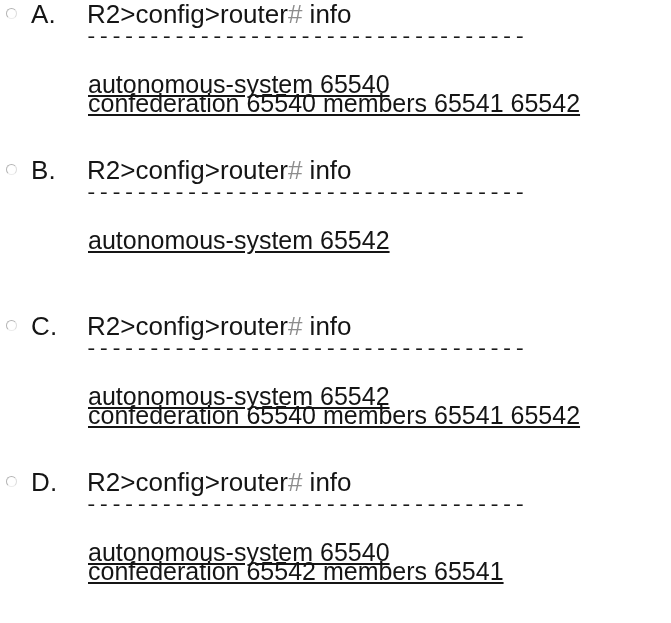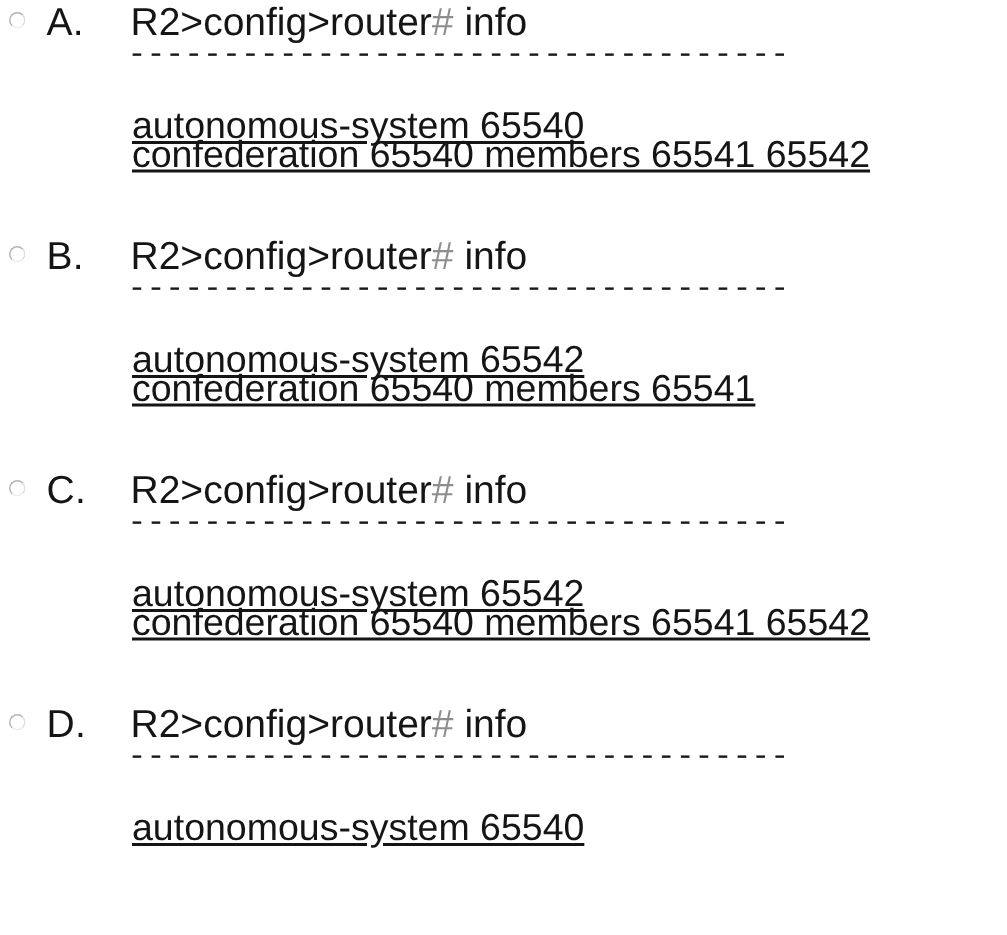--- a/index.html
+++ b/index.html
@@ -125,21 +125,20 @@
     </div>
   </div>
 
   <div class="option-block">
     <div class="inner">
       <span class="radio-btn"></span>
       <span class="option-letter">B.</span>
       <span class="prompt-line"><span>R2&gt;config&gt;router</span><span class="hash">#</span><span> info</span></span>
       <span class="divider">--------------------------------------------</span>
       <span class="cfg-line l1">autonomous-system 65542</span>
-      <span class="cfg-line l2">confederation 65540 members 65541</span>
     </div>
   </div>
 
   <div class="option-block">
     <div class="inner">
       <span class="radio-btn"></span>
       <span class="option-letter">C.</span>
       <span class="prompt-line"><span>R2&gt;config&gt;router</span><span class="hash">#</span><span> info</span></span>
       <span class="divider">--------------------------------------------</span>
       <span class="cfg-line l1">autonomous-system 65542</span>
@@ -147,16 +146,17 @@
     </div>
   </div>
 
   <div class="option-block last">
     <div class="inner">
       <span class="radio-btn"></span>
       <span class="option-letter">D.</span>
       <span class="prompt-line"><span>R2&gt;config&gt;router</span><span class="hash">#</span><span> info</span></span>
       <span class="divider">--------------------------------------------</span>
       <span class="cfg-line l1">autonomous-system 65540</span>
+      <span class="cfg-line l2">confederation 65542 members 65541</span>
     </div>
   </div>
 
 </div>
 
 </body></html>

